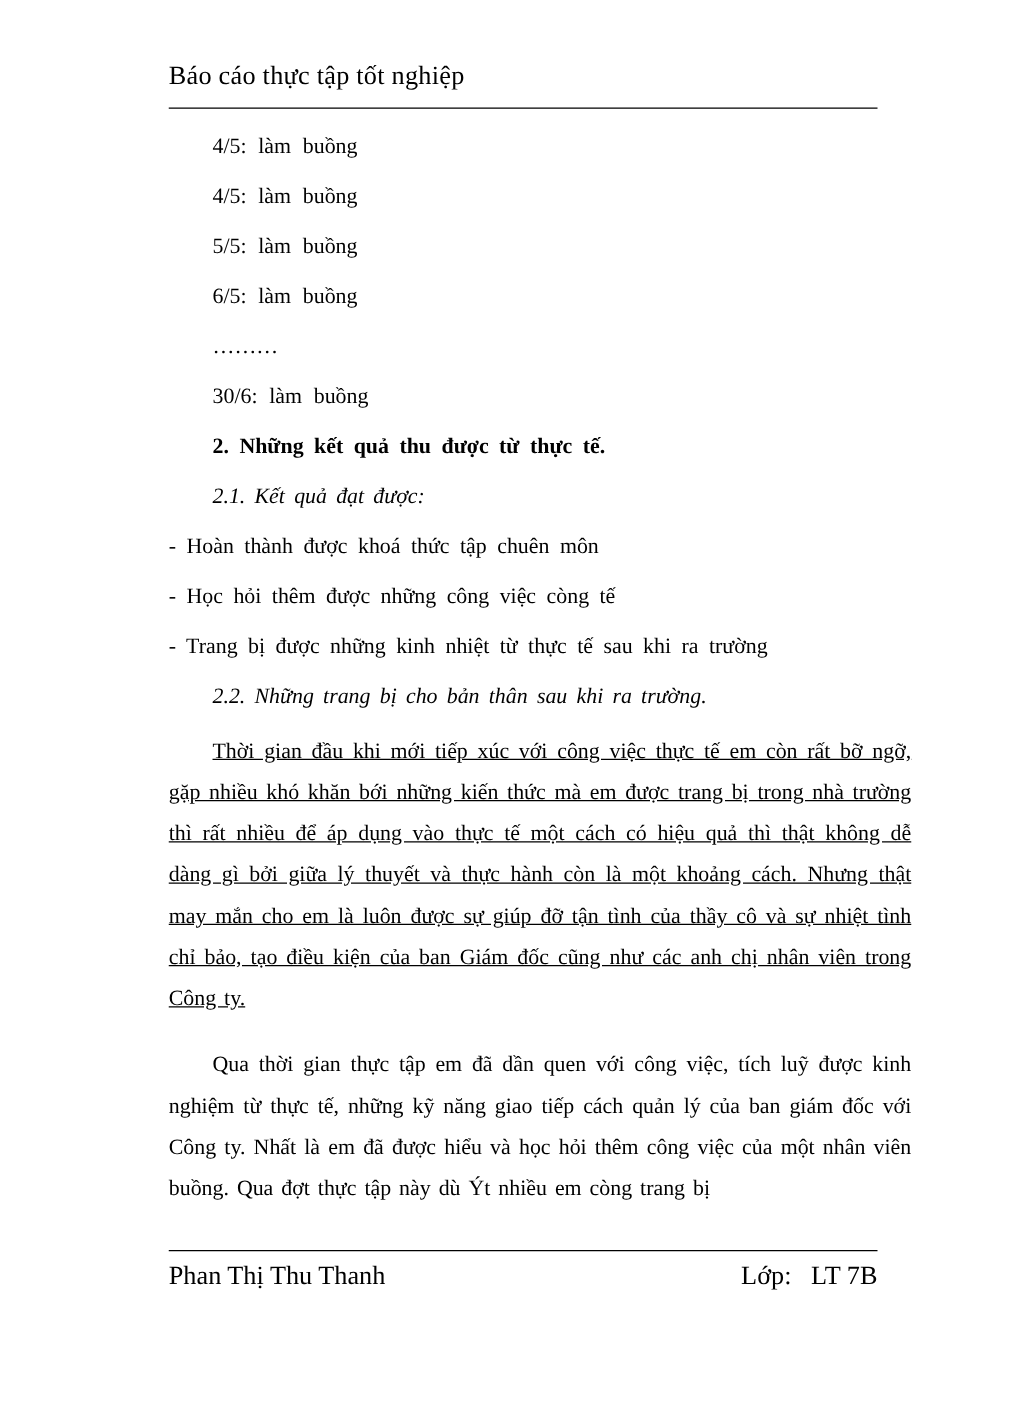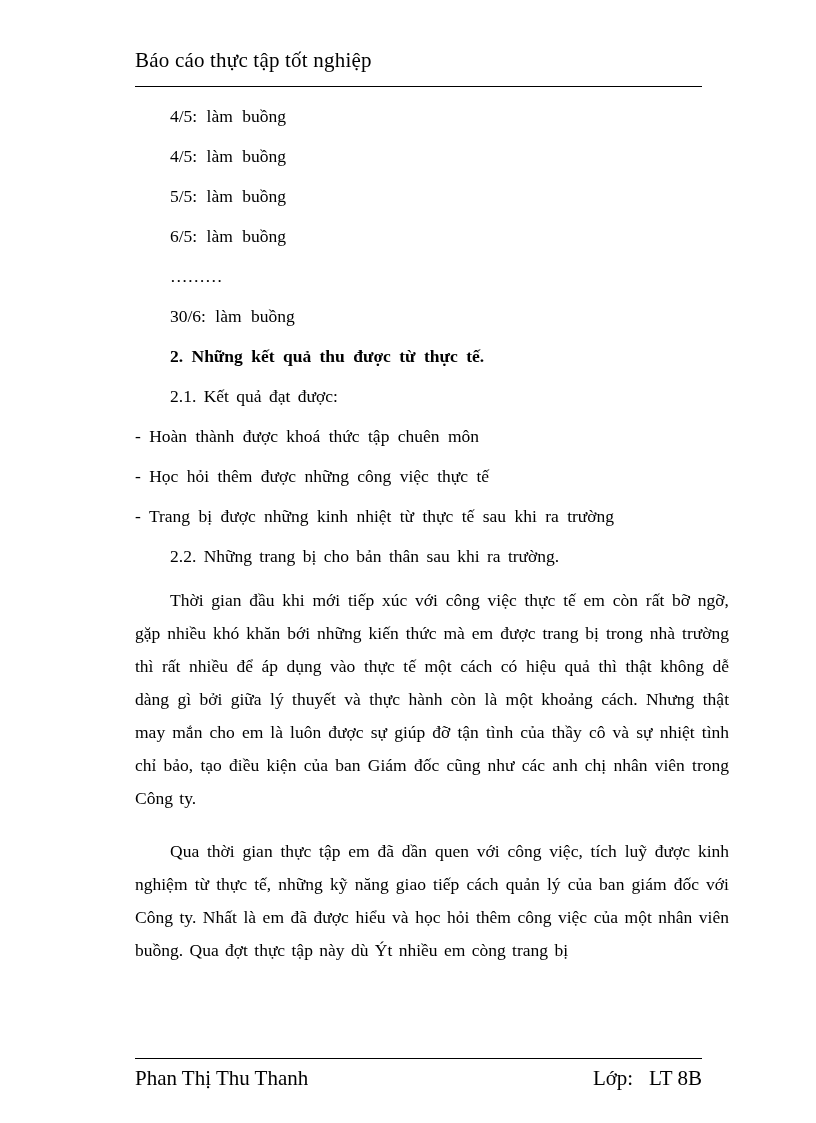--- a/index.html
+++ b/index.html
@@ -40,37 +40,38 @@
   }
   .heading-bold {
     line-height: 40px;
     margin-left: 35px;
     font-weight: bold;
     word-spacing: 4px;
   }
   .sub-italic {
     line-height: 40px;
     margin-left: 35px;
+    font-style: italic;
     word-spacing: 3px;
   }
   .bullet-line {
     line-height: 40px;
     word-spacing: 4px;
   }
   .para {
     line-height: 33px;
     text-align: justify;
     text-indent: 35px;
     word-spacing: 2px;
   }
-  .para.first { margin-top: 8px; }
+  .para.first { margin-top: 8px; text-decoration: underline; }
   .para.second { margin-top: 20px; }
   .footer {
     position: absolute;
-    top: 1058px;
+    top: 1000px;
     left: 135px;
     width: 567px;
     border-top: 1.4px solid #000000;
     padding-top: 7px;
     display: flex;
     justify-content: space-between;
     font-size: 21px;
   }
   .footer span { white-space: pre; }
 </style>
@@ -88,27 +89,27 @@
     <div class="schedule-line">4/5: làm buồng</div>
     <div class="schedule-line">5/5: làm buồng</div>
     <div class="schedule-line">6/5: làm buồng</div>
     <div class="schedule-line">………</div>
     <div class="schedule-line">30/6: làm buồng</div>
 
     <div class="heading-bold">2. Những kết quả thu được từ thực tế.</div>
     <div class="sub-italic">2.1. Kết quả đạt được:</div>
 
     <div class="bullet-line">- Hoàn thành được khoá thức tập chuên môn</div>
-    <div class="bullet-line">- Học hỏi thêm được những công việc thực tế</div>
+    <div class="bullet-line">- Học hỏi thêm được những công việc còng tế</div>
     <div class="bullet-line">- Trang bị được những kinh nhiệt từ thực tế sau khi ra trường</div>
 
     <div class="sub-italic">2.2. Những trang bị cho bản thân sau khi ra trường.</div>
 
     <p class="para first">Thời gian đầu khi mới tiếp xúc với công việc thực tế em còn rất bỡ ngỡ, gặp nhiều khó khăn bới những kiến thức mà em được trang bị trong nhà trường thì rất nhiều để áp dụng vào thực tế một cách có hiệu quả thì thật không dễ dàng gì bởi giữa lý thuyết và thực hành còn là một khoảng cách. Nhưng thật may mắn cho em là luôn được sự giúp đỡ tận tình của thầy cô và sự nhiệt tình chỉ bảo, tạo điều kiện của ban Giám đốc cũng như các anh chị nhân viên trong Công ty.</p>
     <p class="para second">Qua thời gian thực tập em đã dần quen với công việc, tích luỹ được kinh nghiệm từ thực tế, những kỹ năng giao tiếp cách quản lý của ban giám đốc với Công ty. Nhất là em đã được hiểu và học hỏi thêm công việc của một nhân viên buồng. Qua đợt thực tập này dù Ýt nhiều em còng trang bị</p>
   </div>
 
   <div class="footer">
     <span>Phan Thị Thu Thanh</span>
-    <span>Lớp:   LT 8B</span>
+    <span>Lớp:   LT 7B</span>
   </div>
 
 </div>
 
 </body></html>

